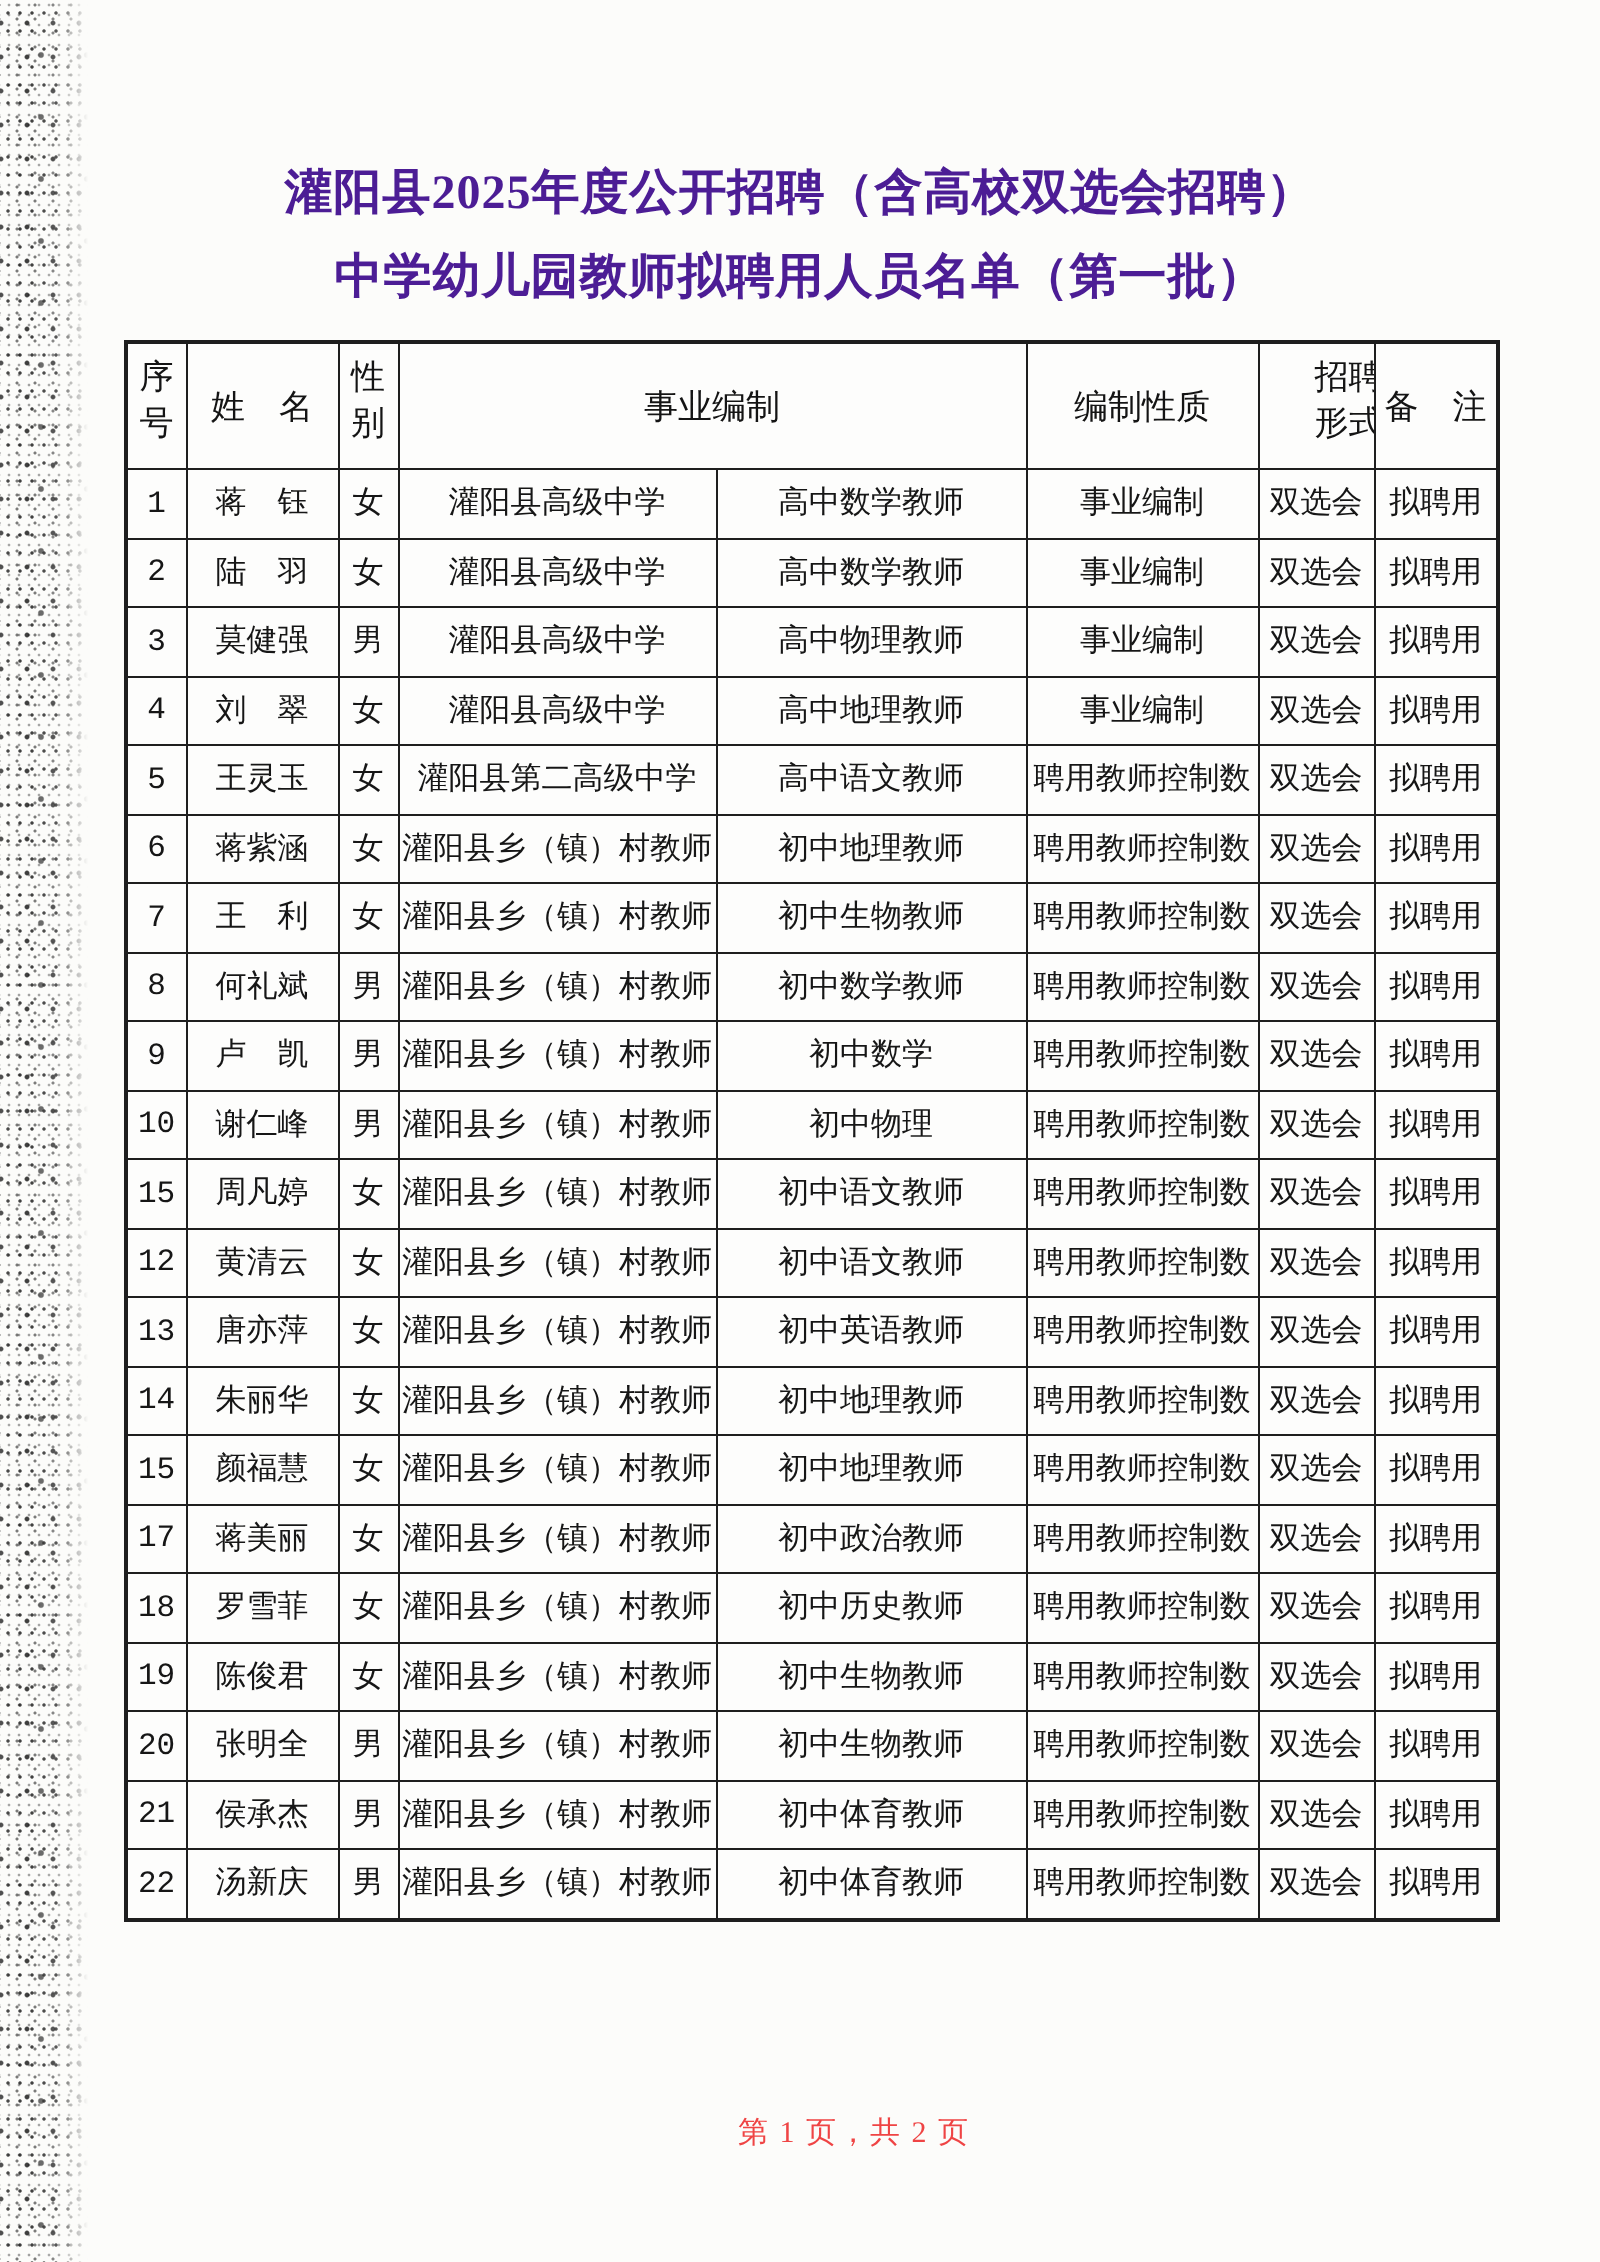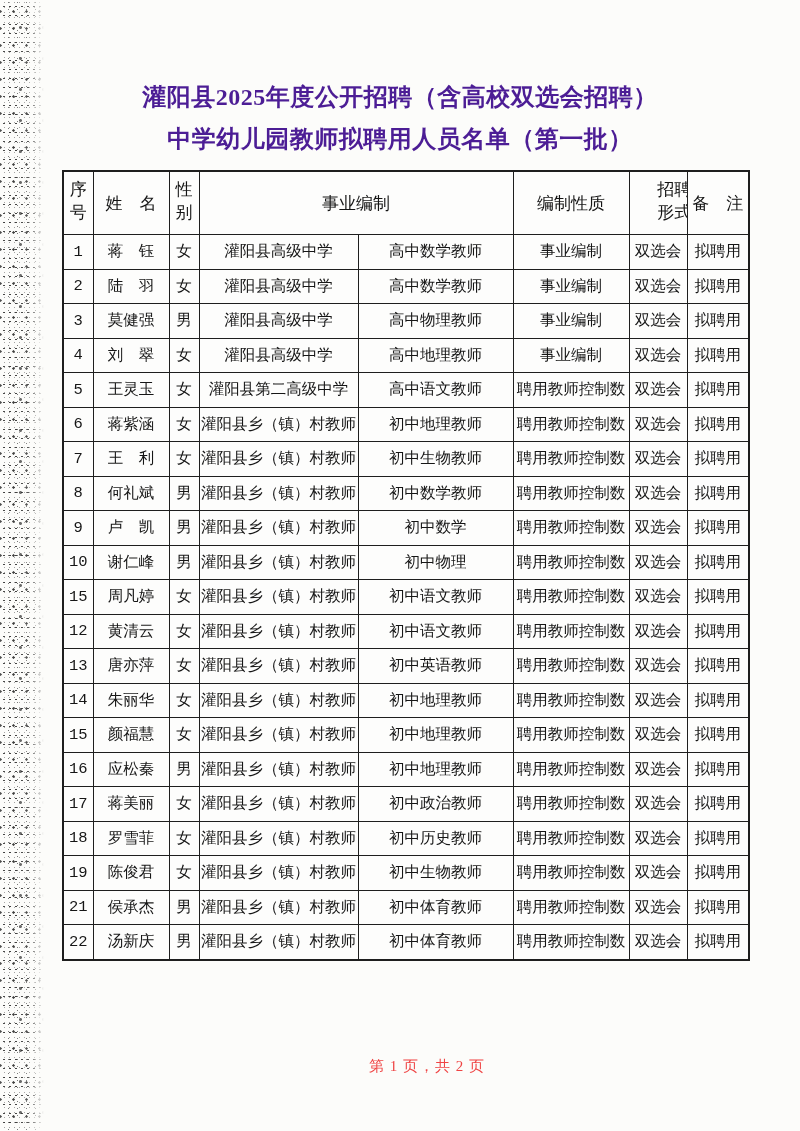--- a/index.html
+++ b/index.html
@@ -267,30 +267,20 @@
     <td>15</td>
     <td>颜福慧</td>
     <td>女</td>
     <td>灌阳县乡（镇）村教师</td>
     <td>初中地理教师</td>
     <td>聘用教师控制数</td>
     <td>双选会</td>
     <td>拟聘用</td>
   </tr>
 
-  <tr>
-    <td>16</td>
-    <td>应松秦</td>
-    <td>男</td>
-    <td>灌阳县乡（镇）村教师</td>
-    <td>初中地理教师</td>
-    <td>聘用教师控制数</td>
-    <td>双选会</td>
-    <td>拟聘用</td>
-  </tr>
 
   <tr>
     <td>17</td>
     <td>蒋美丽</td>
     <td>女</td>
     <td>灌阳县乡（镇）村教师</td>
     <td>初中政治教师</td>
     <td>聘用教师控制数</td>
     <td>双选会</td>
     <td>拟聘用</td>
@@ -311,20 +301,30 @@
     <td>19</td>
     <td>陈俊君</td>
     <td>女</td>
     <td>灌阳县乡（镇）村教师</td>
     <td>初中生物教师</td>
     <td>聘用教师控制数</td>
     <td>双选会</td>
     <td>拟聘用</td>
   </tr>
 
+  <tr>
+    <td>20</td>
+    <td>张明全</td>
+    <td>男</td>
+    <td>灌阳县乡（镇）村教师</td>
+    <td>初中生物教师</td>
+    <td>聘用教师控制数</td>
+    <td>双选会</td>
+    <td>拟聘用</td>
+  </tr>
 
   <tr>
     <td>21</td>
     <td>侯承杰</td>
     <td>男</td>
     <td>灌阳县乡（镇）村教师</td>
     <td>初中体育教师</td>
     <td>聘用教师控制数</td>
     <td>双选会</td>
     <td>拟聘用</td>

